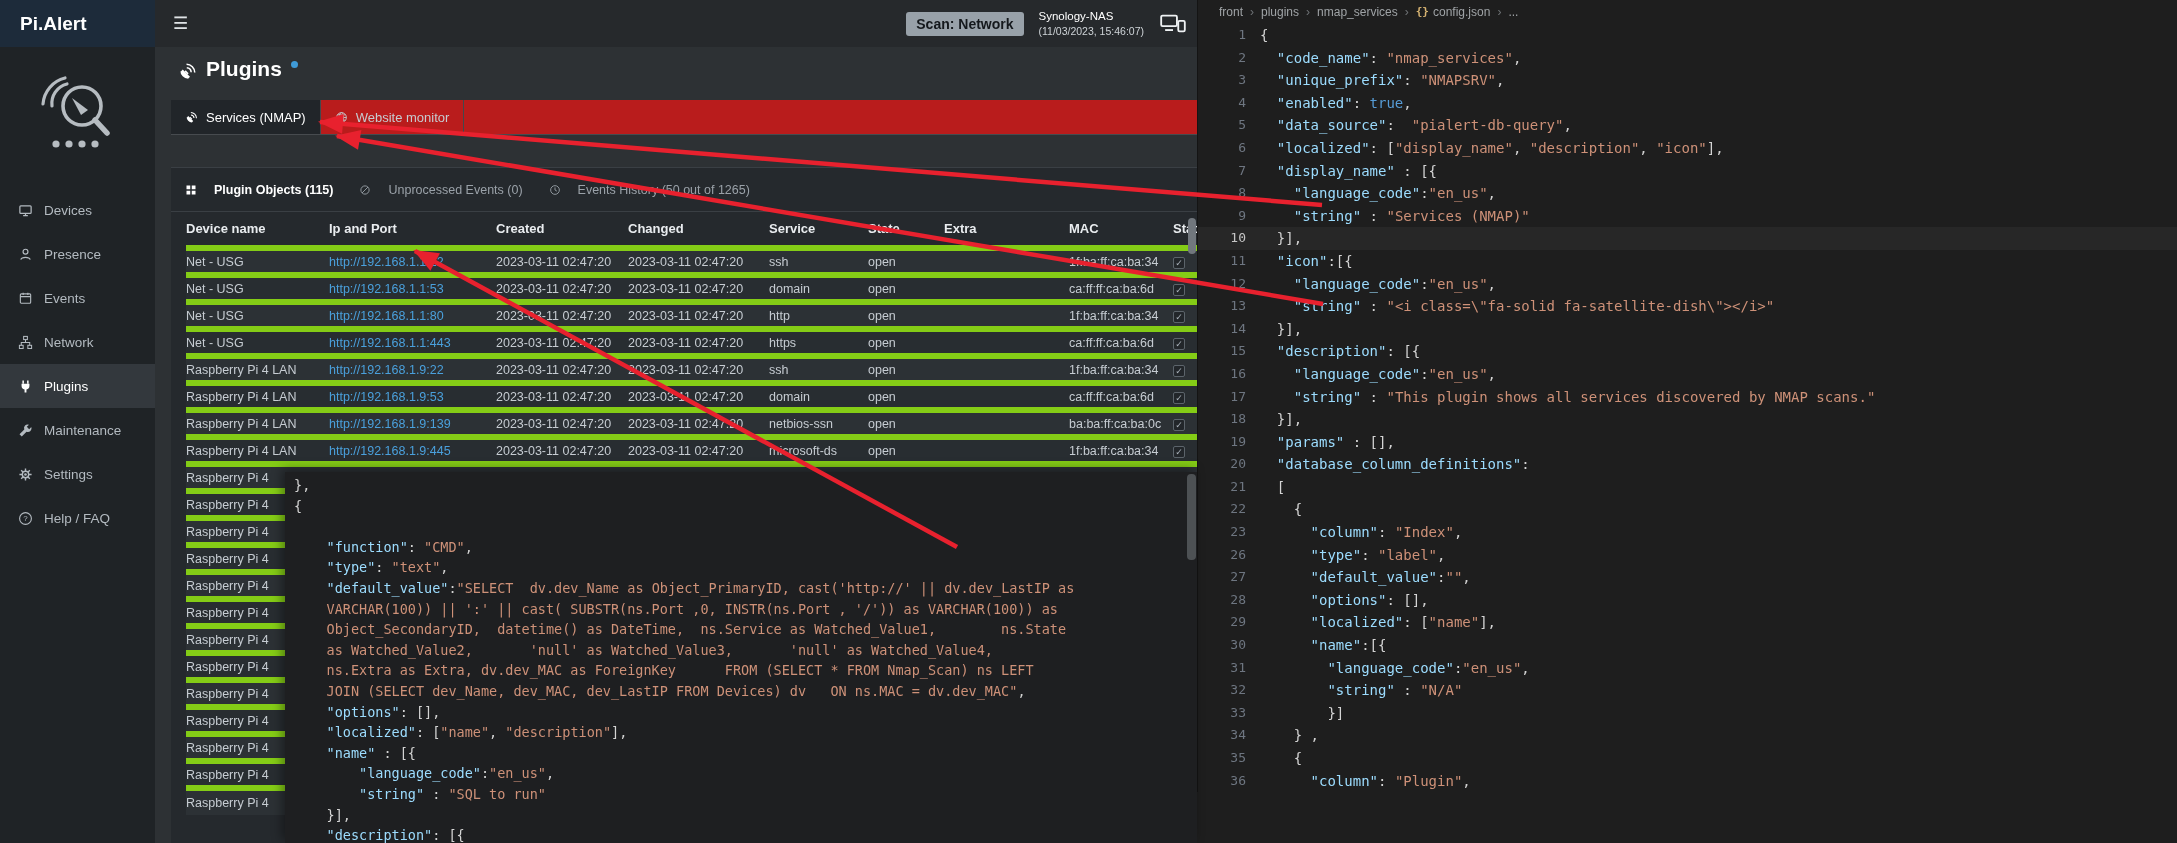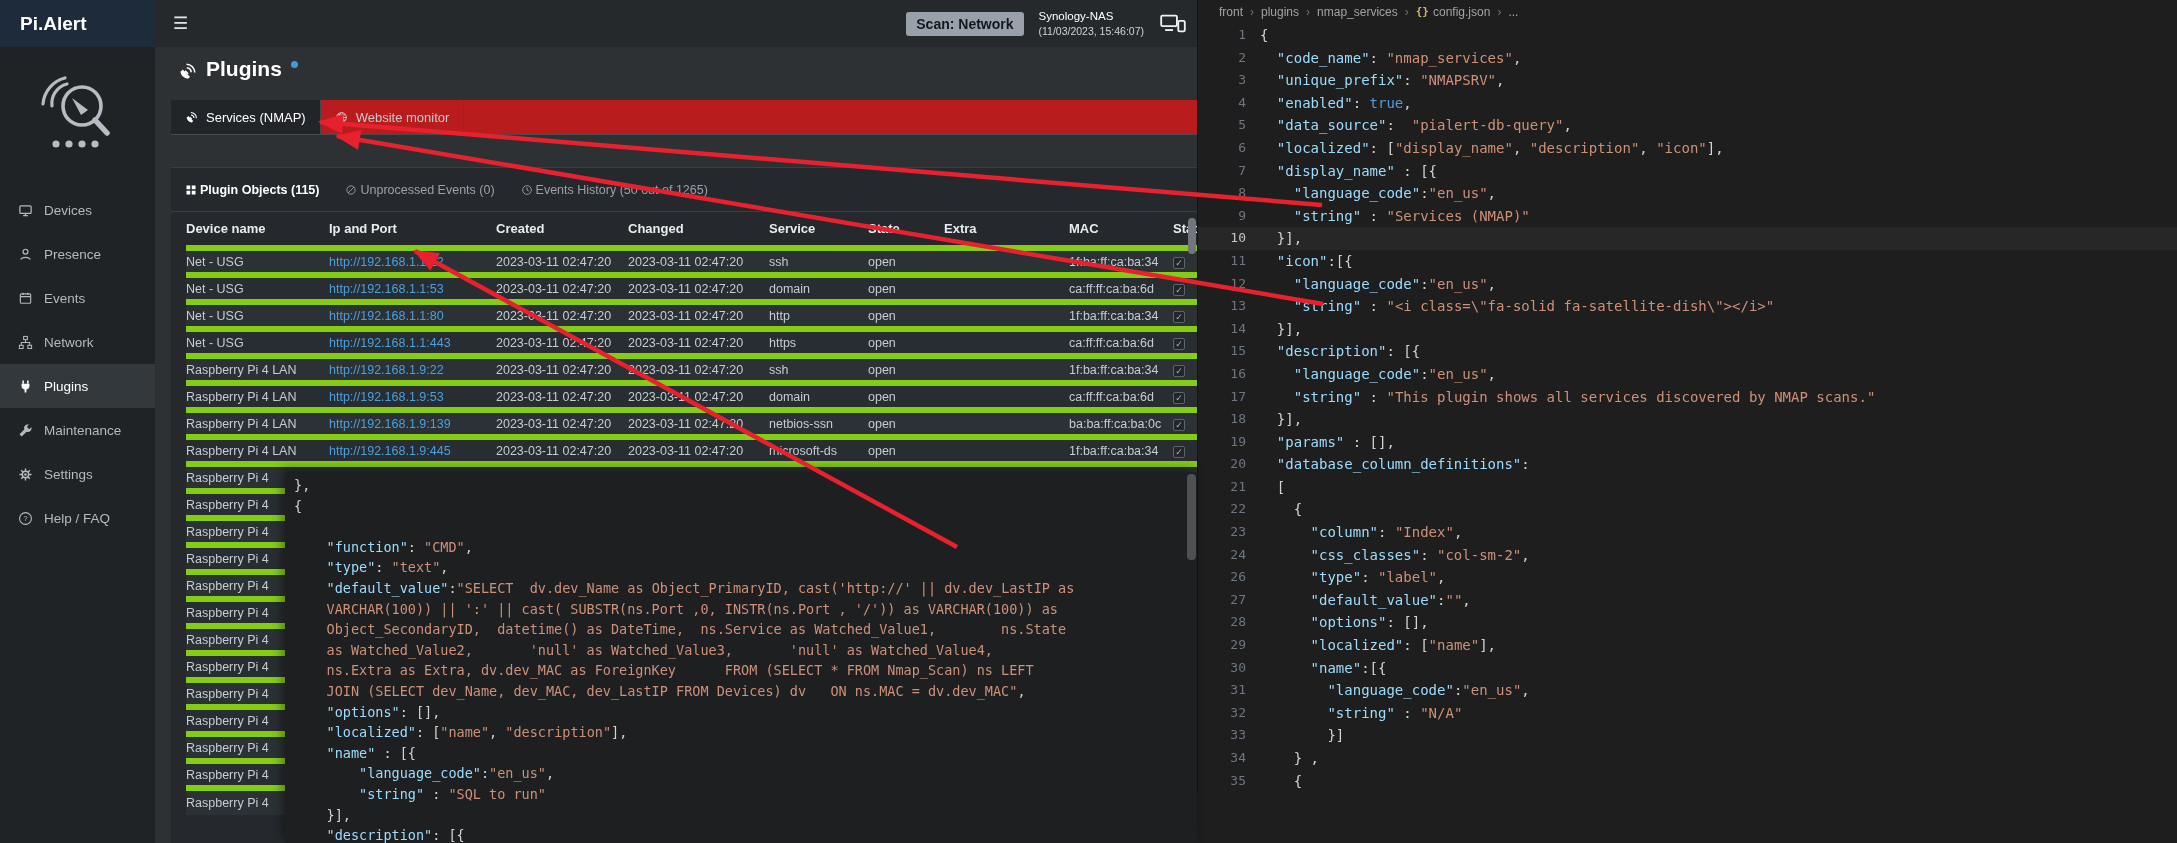--- a/index.html
+++ b/index.html
@@ -34,21 +34,21 @@
   .page-title{font-size:21px;font-weight:700}
   .title-dot{width:7px;height:7px;border-radius:50%;background:#3f9bd8;margin-top:4px}
 
   .tabsbar{position:absolute;left:16px;right:0;top:53px;height:35px;background:#b91c1c;border-bottom:1px solid #474b4f;display:flex;align-items:stretch}
   .tab{display:flex;align-items:center;gap:8px;padding:0 14px;font-size:13px;color:#c6cbd0;border-right:1px solid #44484c;cursor:pointer}
   .tab.active{background:#212529;color:#fff}
   .ti{width:13px;height:13px}
 
   .card{position:absolute;left:16px;right:0;top:120px;bottom:0;background:#25292d;border-top:1px solid #3a3f44;overflow:hidden}
   .subtabs{height:44px;display:flex;align-items:center;gap:26px;padding-left:14px;border-bottom:1px solid #3a3f44}
-  .subtab{display:flex;align-items:center;gap:3px;font-size:12.5px;color:#9aa1a8;cursor:pointer}
+  .subtab{display:flex;align-items:center;gap:17px;font-size:12.5px;color:#9aa1a8;cursor:pointer}
   .subtab.active{color:#fff;font-weight:700}
   .si{width:12px;height:12px}
 
   table{border-collapse:collapse;table-layout:fixed;margin-left:15px;width:1015px}
   th{font-size:13px;font-weight:700;color:#e9ecef;text-align:left;height:36px;padding:0;overflow:hidden;white-space:nowrap;cursor:pointer}
   td{font-size:12.5px;color:#c6ccd2;height:27px;padding:0;overflow:hidden;white-space:nowrap}
   tbody tr{border-top:6px solid #84cc16}
   tbody tr:nth-child(odd){background:#2c3135}
   tbody tr:nth-child(even){background:#282d31}
   a.iplink{color:#4aa0dc;text-decoration:none;cursor:pointer}
@@ -600,21 +600,20 @@
         <div class="cline"><span class="lnum">14</span><span class="lcode"><span class="tok-plain">  }],</span></span></div>
         <div class="cline"><span class="lnum">15</span><span class="lcode"><span class="tok-plain">  </span><span class="tok-key">"description"</span><span class="tok-plain">: [{</span></span></div>
         <div class="cline"><span class="lnum">16</span><span class="lcode"><span class="tok-plain">    </span><span class="tok-key">"language_code"</span><span class="tok-plain">:</span><span class="tok-str">"en_us"</span><span class="tok-plain">,</span></span></div>
         <div class="cline"><span class="lnum">17</span><span class="lcode"><span class="tok-plain">    </span><span class="tok-key">"string"</span><span class="tok-plain"> : </span><span class="tok-str">"This plugin shows all services discovered by NMAP scans."</span></span></div>
         <div class="cline"><span class="lnum">18</span><span class="lcode"><span class="tok-plain">  }],</span></span></div>
         <div class="cline"><span class="lnum">19</span><span class="lcode"><span class="tok-plain">  </span><span class="tok-key">"params"</span><span class="tok-plain"> : [],</span></span></div>
         <div class="cline"><span class="lnum">20</span><span class="lcode"><span class="tok-plain">  </span><span class="tok-key">"database_column_definitions"</span><span class="tok-plain">:</span></span></div>
         <div class="cline"><span class="lnum">21</span><span class="lcode"><span class="tok-plain">  [</span></span></div>
         <div class="cline"><span class="lnum">22</span><span class="lcode"><span class="tok-plain">    {</span></span></div>
         <div class="cline"><span class="lnum">23</span><span class="lcode"><span class="tok-plain">      </span><span class="tok-key">"column"</span><span class="tok-plain">: </span><span class="tok-str">"Index"</span><span class="tok-plain">,</span></span></div>
-        <div class="cline"><span class="lnum">24</span><span class="lcode"><span class="tok-plain">      </span><span class="tok-key">"css_classes"</span><span class="tok-plain">: </span><span class="tok-str">"col-sm-2"</span><span class="tok-plain">,</span></span></div>
         <div class="cline"><span class="lnum">26</span><span class="lcode"><span class="tok-plain">      </span><span class="tok-key">"type"</span><span class="tok-plain">: </span><span class="tok-str">"label"</span><span class="tok-plain">,</span></span></div>
         <div class="cline"><span class="lnum">27</span><span class="lcode"><span class="tok-plain">      </span><span class="tok-key">"default_value"</span><span class="tok-plain">:</span><span class="tok-str">""</span><span class="tok-plain">,</span></span></div>
         <div class="cline"><span class="lnum">28</span><span class="lcode"><span class="tok-plain">      </span><span class="tok-key">"options"</span><span class="tok-plain">: [],</span></span></div>
         <div class="cline"><span class="lnum">29</span><span class="lcode"><span class="tok-plain">      </span><span class="tok-key">"localized"</span><span class="tok-plain">: [</span><span class="tok-str">"name"</span><span class="tok-plain">],</span></span></div>
         <div class="cline"><span class="lnum">30</span><span class="lcode"><span class="tok-plain">      </span><span class="tok-key">"name"</span><span class="tok-plain">:[{</span></span></div>
         <div class="cline"><span class="lnum">31</span><span class="lcode"><span class="tok-plain">        </span><span class="tok-key">"language_code"</span><span class="tok-plain">:</span><span class="tok-str">"en_us"</span><span class="tok-plain">,</span></span></div>
         <div class="cline"><span class="lnum">32</span><span class="lcode"><span class="tok-plain">        </span><span class="tok-key">"string"</span><span class="tok-plain"> : </span><span class="tok-str">"N/A"</span></span></div>
         <div class="cline"><span class="lnum">33</span><span class="lcode"><span class="tok-plain">        }]</span></span></div>
         <div class="cline"><span class="lnum">34</span><span class="lcode"><span class="tok-plain">    } ,</span></span></div>
         <div class="cline"><span class="lnum">35</span><span class="lcode"><span class="tok-plain">    {</span></span></div>

